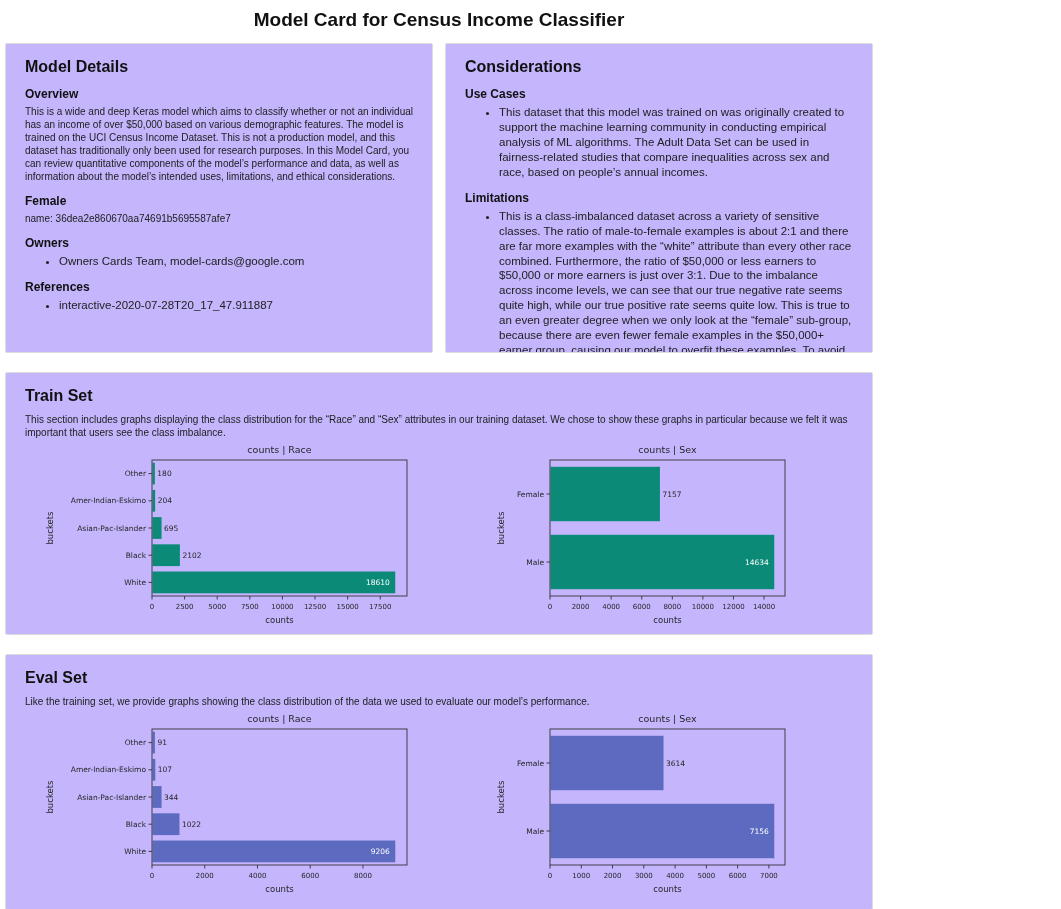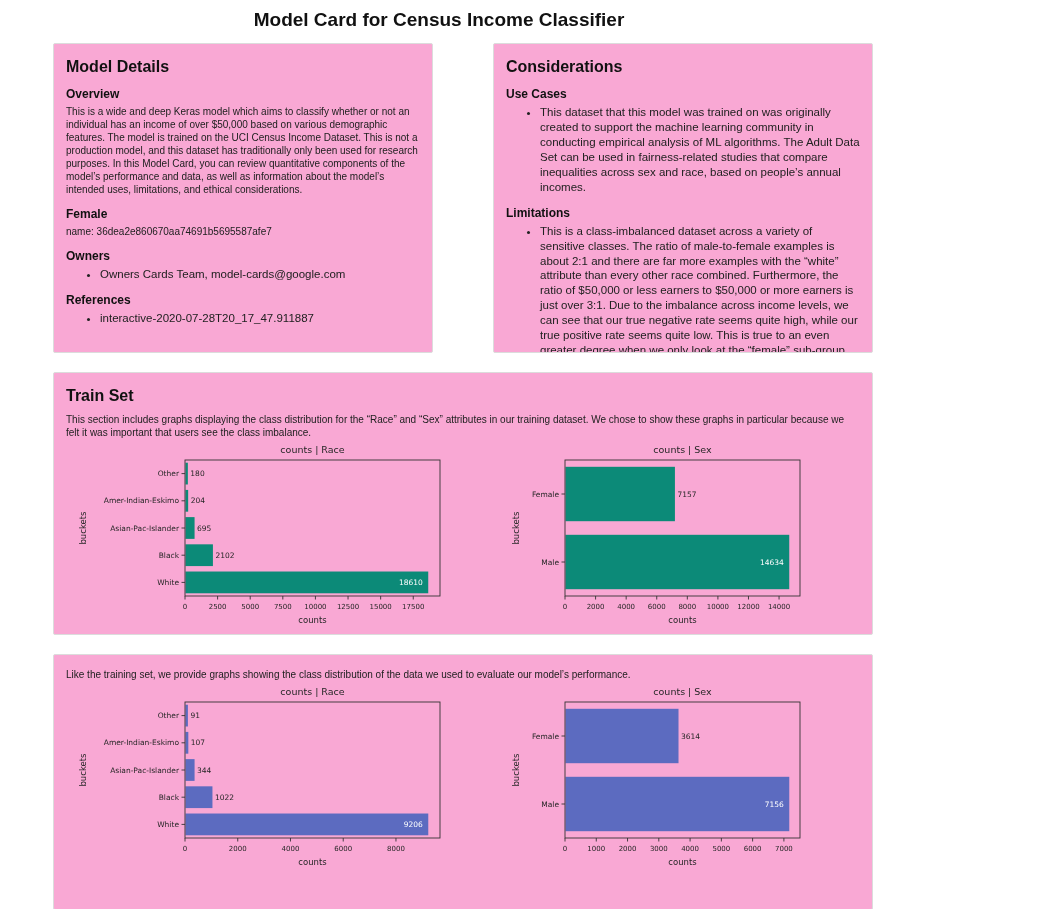--- a/index.html
+++ b/index.html
@@ -10,25 +10,24 @@
     color: #212121;
     overflow: hidden;
   }
   .page { padding: 4px 5px 0 5px; width: 878px; }
   .page-title {
     font-size: 19px; font-weight: bold; text-align: center;
     color: #111; padding: 5px 0 12px 0;
   }
   .row { display: flex; gap: 12px; }
   .card {
-    background: #f9a8d4;
+    background: #c4b5fd;
     border: 1px solid #dcdcdc;
     border-radius: 2px;
-    padding: 13px 12px;
-    margin-left: 48px;
+    padding: 13px 19px;
   }
   .card.half { flex: 1 1 0; height: 310px; overflow: hidden; }
   .card.wide { margin-top: 19px; height: 263px; overflow: hidden; }
   .card.wide.eval { height: 256px; }
   h2.card-title { font-size: 16px; font-weight: bold; color: #111; margin: 1px 0 8px 0; }
   h3.sub-heading { font-size: 12px; font-weight: bold; color: #111; margin: 11px 0 4px 0; }
   p.body-text { font-size: 10px; line-height: 1.3; color: #212121; }
   ul.bullet-list { margin: 3px 0 3px 0; padding-left: 34px; }
   ul.bullet-list li {
     font-size: 11.5px; line-height: 1.3; color: #212121;
@@ -167,20 +166,21 @@
               <text x="270.053350683149" y="166.5" text-anchor="middle" font-size="7" fill="#262626">14000</text>
               <text x="173.5" y="181" text-anchor="middle" font-size="8.5" fill="#262626">counts</text>
               <text text-anchor="middle" font-size="8.5" fill="#262626" transform="translate(10 86) rotate(-90)">buckets</text>
             </svg>
           </figure>
       </div>
     </div>
   </section>
 
   <section class="card wide eval">
+    <h2 class="card-title">Eval Set</h2>
     <p class="section-desc">Like the training set, we provide graphs showing the class distribution of the data we used to evaluate our model’s performance.</p>
     <div class="charts-row">
       <div class="chart-half">
         <figure class="chart">
             <svg width="378" height="194" viewBox="0 0 378 194" style="font-family: &quot;DejaVu Sans&quot;, sans-serif;">
               <text x="236.5" y="11" text-anchor="middle" font-size="9.5" fill="#262626">counts | Race</text>
               <line x1="105.5" y1="31.6" x2="109" y2="31.6" stroke="#333" stroke-width="0.9"></line>
               <text x="103" y="34.1" text-anchor="end" font-size="7.5" fill="#262626">Other</text>
               <rect x="109.5" y="20.72" width="2.3996897621509827" height="21.76" fill="#5c6bc0"></rect>
               <text x="114.39968976215098" y="34.1" text-anchor="start" font-size="7.5" fill="#262626">91</text>

